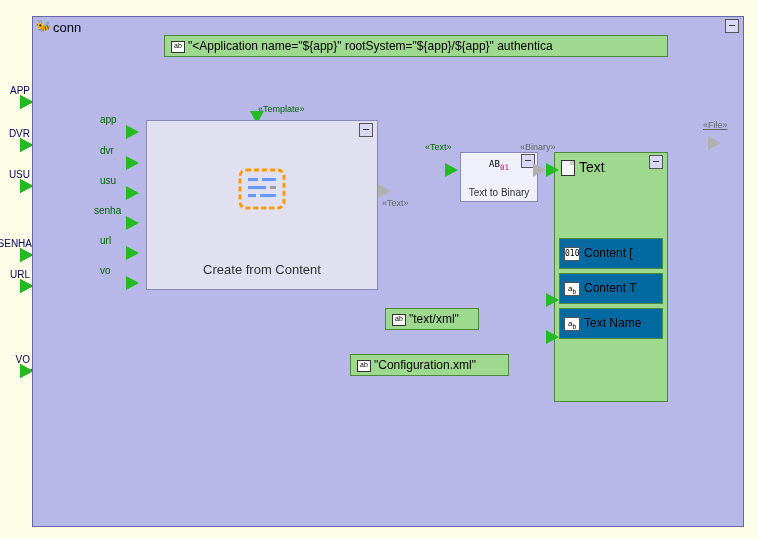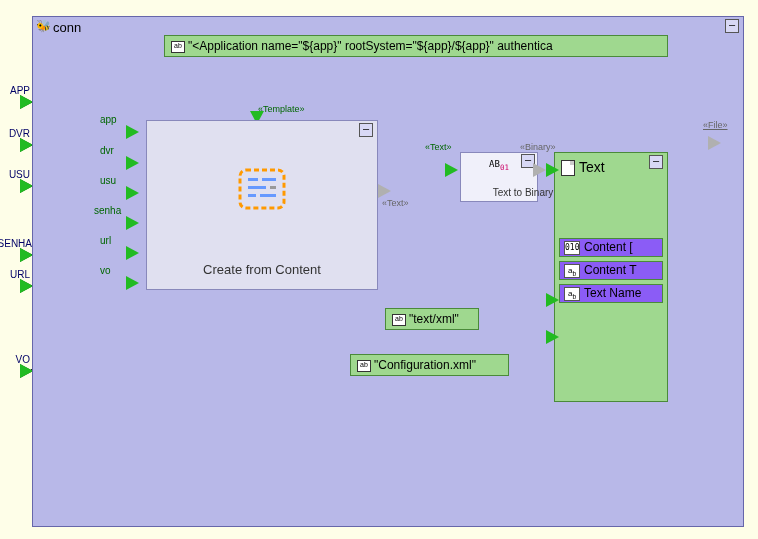--- a/index.html
+++ b/index.html
@@ -141,24 +141,24 @@
   }
   svg.wires {
     position: absolute;
     left: 0;
     top: 0;
     width: 758px;
     height: 539px;
     pointer-events: none;
   }
   .field-box {
-    background: #8b5cf6;
+    background: #0369a1;
     border: 1px solid #4a8a3a;
     margin: 4px;
-    padding: 1px 4px;
+    padding: 7px 4px;
     font-size: 12px;
     white-space: nowrap;
     overflow: hidden;
   }
   .center-label {
     position: absolute;
     width: 100%;
     text-align: center;
     font-size: 13px;
     color: #333;
@@ -256,21 +256,21 @@
 </div>
 
 <div class="port-anno gray" style="left:382px; top:198px;">«Text»</div>
 <div class="gray-tri" style="left:378px; top:184px;"></div>
 
 <div class="port-anno" style="left:425px; top:142px;">«Text»</div>
 <div class="green-tri" style="left:445px; top:163px;"></div>
 <div class="node-box" style="left:460px; top:152px; width:76px; height:48px; background:#f0f0fa;">
   <div class="minimize" style="right:2px; top:1px;">–</div>
   <div style="position:absolute; left:50%; top:6px; transform:translateX(-50%); font-size:9px; font-family:monospace; text-align:center;">AB<sub style="color:#cc0066;">01</sub></div>
-  <div class="center-label" style="bottom:3px; font-size:10px;margin-left:24px;">Text to Binary</div>
+  <div class="center-label" style="bottom:3px; font-size:10px;">Text to Binary</div>
 </div>
 <div class="port-anno gray" style="left:520px; top:142px;">«Binary»</div>
 <div class="gray-tri" style="left:533px; top:163px;"></div>
 
 <div class="node-box green" style="left:554px; top:152px; width:112px; height:248px;">
   <div class="minimize">–</div>
   <div style="padding:6px 4px 2px 6px; font-size:14px;">
     <span style="display:inline-block;width:12px;height:14px;border:1px solid #333;background:#fff;vertical-align:middle;margin-right:4px;position:relative;"><span style="position:absolute;right:0;top:0;width:4px;height:4px;background:#ccc;"></span></span><span>Text</span>
   </div>
   <div style="height:56px;"></div>

